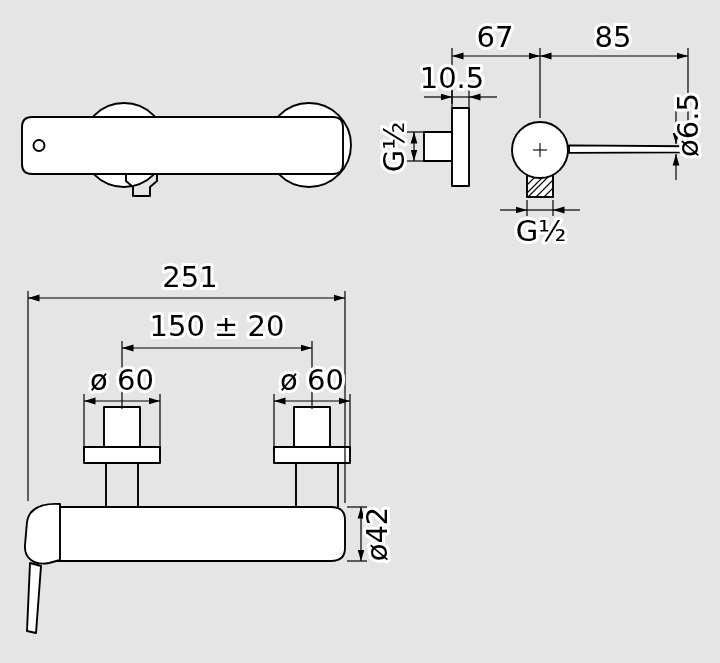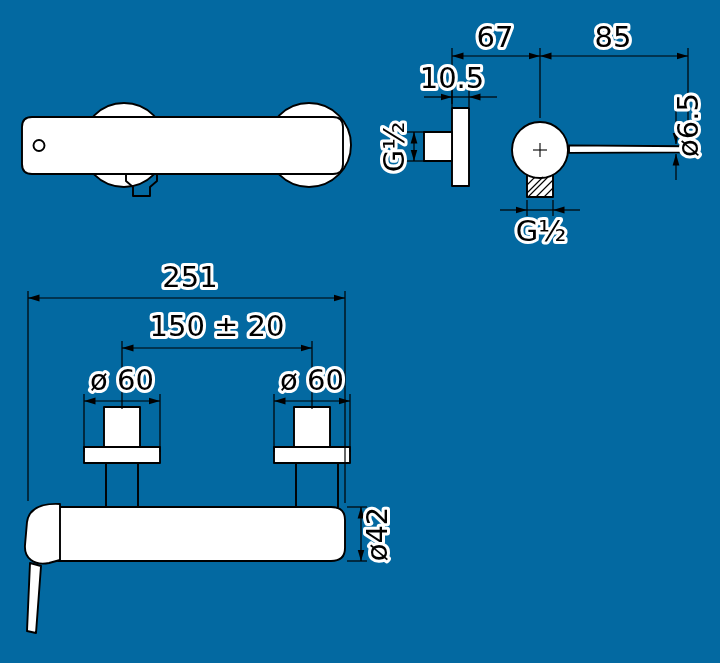--- a/index.html
+++ b/index.html
@@ -3,21 +3,21 @@
 <meta charset="utf-8">
 <style>
   html, body {
     margin: 0;
     padding: 0;
     background: #ffffff;
   }
   .page {
     width: 720px;
     height: 663px;
-    background: #0369a1;
+    background: #e5e5e5;
     position: relative;
     overflow: hidden;
   }
   svg { display: block; }
 
   
   .o {
     fill: #ffffff;
     stroke: #000000;
     stroke-width: 1.9;

